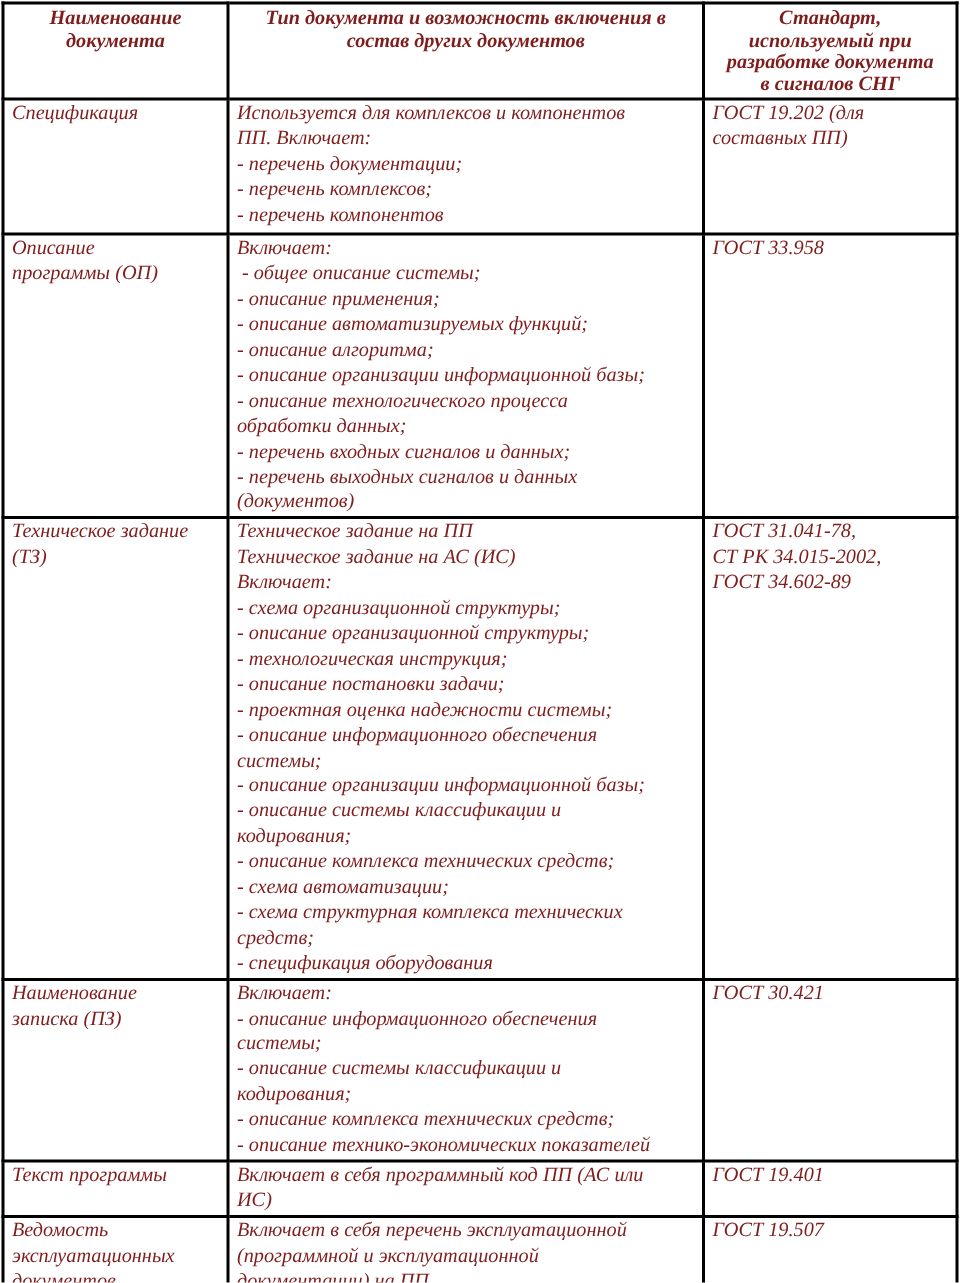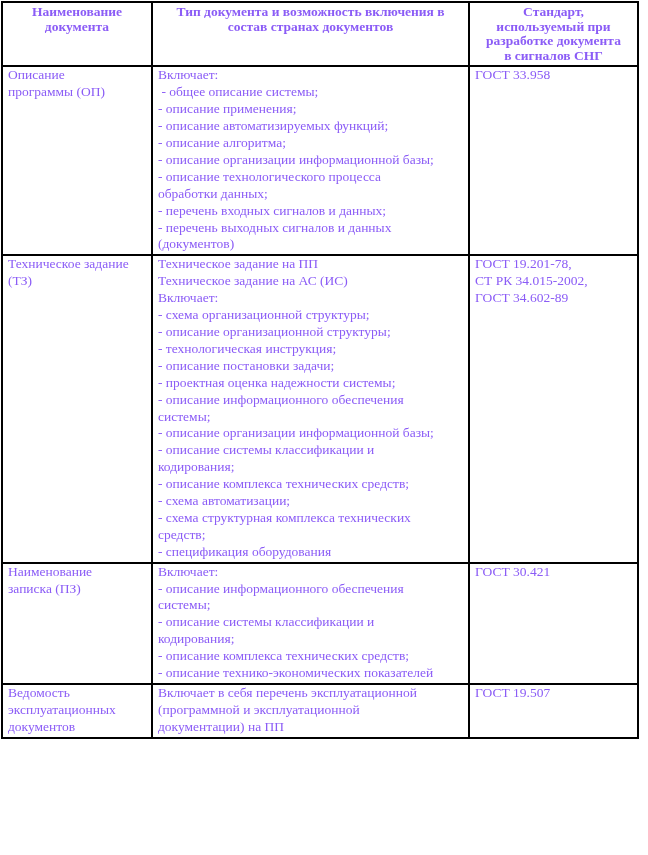--- a/index.html
+++ b/index.html
@@ -9,21 +9,22 @@
     width: 648px;
     height: 855px;
     overflow: hidden;
   }
   .page {
     position: relative;
     width: 648px;
     height: 855px;
     background: #ffffff;
     font-family: "Liberation Serif", "DejaVu Serif", serif;
-    color: #8b5cf6;
+    color: #7f1d1d;
+    font-style: italic;
   }
   table.doc-table {
     position: absolute;
     left: 1px;
     top: 1px;
     width: 636px;
     border-collapse: collapse;
     table-layout: fixed;
   }
   table.doc-table col.c1 { width: 150px; }
@@ -66,28 +67,38 @@
     <colgroup>
       <col class="c1">
       <col class="c2">
       <col class="c3">
     </colgroup>
     <thead>
       <tr class="hrow">
         <th>Наименование
 документа</th>
         <th>Тип документа и возможность включения в
-состав странах документов</th>
+состав других документов</th>
         <th>Стандарт,
 используемый при
 разработке документа
 в сигналов СНГ</th>
       </tr>
     </thead>
     <tbody>
+      <tr class="row0">
+        <td>Спецификация</td>
+        <td>Используется для комплексов и компонентов
+ПП. Включает:
+- перечень документации;
+- перечень комплексов;
+- перечень компонентов</td>
+        <td>ГОСТ 19.202 (для
+составных ПП)</td>
+      </tr>
       <tr class="row1">
         <td>Описание
 программы (ОП)</td>
         <td>Включает:
  - общее описание системы;
 - описание применения;
 - описание автоматизируемых функций;
 - описание алгоритма;
 - описание организации информационной базы;
 - описание технологического процесса
@@ -111,36 +122,42 @@
 - описание информационного обеспечения
 системы;
 - описание организации информационной базы;
 - описание системы классификации и
 кодирования;
 - описание комплекса технических средств;
 - схема автоматизации;
 - схема структурная комплекса технических
 средств;
 - спецификация оборудования</td>
-        <td>ГОСТ 19.201-78,
+        <td>ГОСТ 31.041-78,
 СТ РК 34.015-2002,
 ГОСТ 34.602-89</td>
       </tr>
       <tr class="row3">
         <td>Наименование
 записка (ПЗ)</td>
         <td>Включает:
 - описание информационного обеспечения
 системы;
 - описание системы классификации и
 кодирования;
 - описание комплекса технических средств;
 - описание технико-экономических показателей</td>
         <td>ГОСТ 30.421</td>
       </tr>
+      <tr class="row4">
+        <td>Текст программы</td>
+        <td>Включает в себя программный код ПП (АС или
+ИС)</td>
+        <td>ГОСТ 19.401</td>
+      </tr>
       <tr class="row5">
         <td>Ведомость
 эксплуатационных
 документов</td>
         <td>Включает в себя перечень эксплуатационной
 (программной и эксплуатационной
 документации) на ПП</td>
         <td>ГОСТ 19.507</td>
       </tr>
     </tbody>

